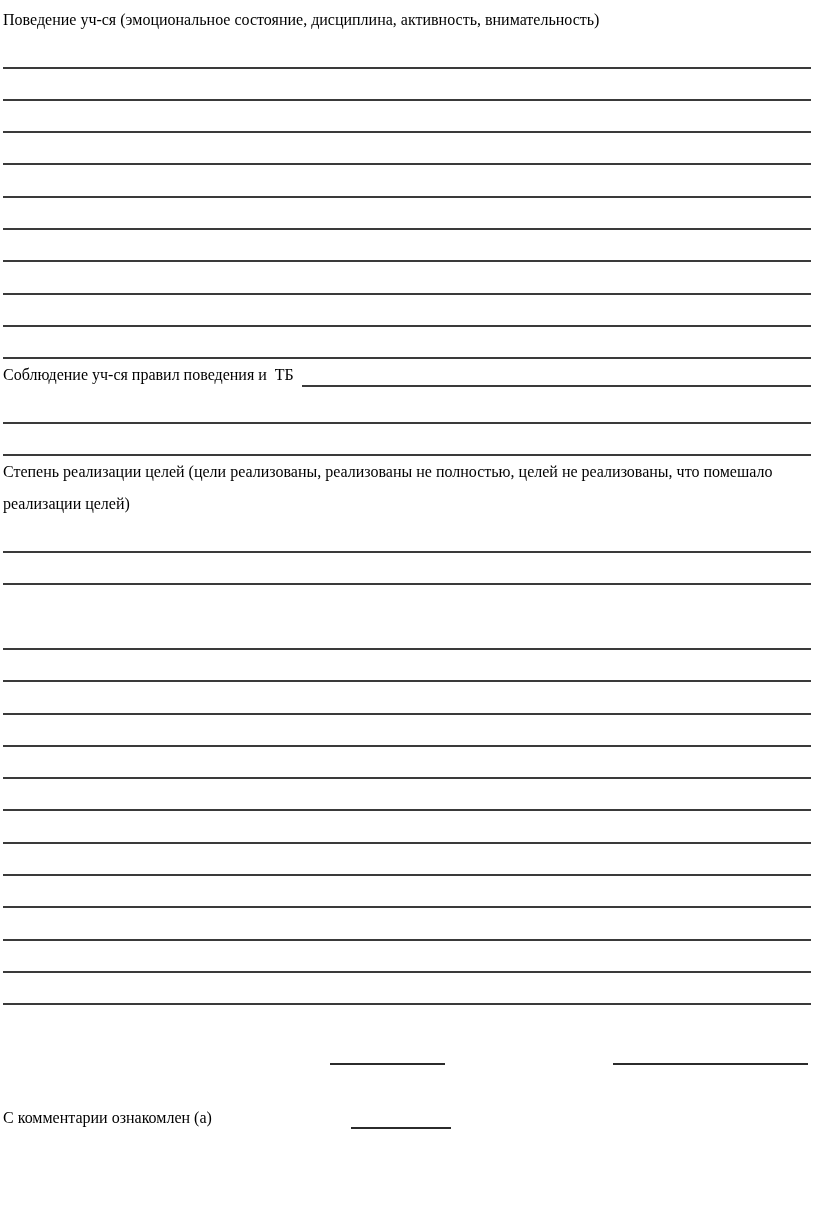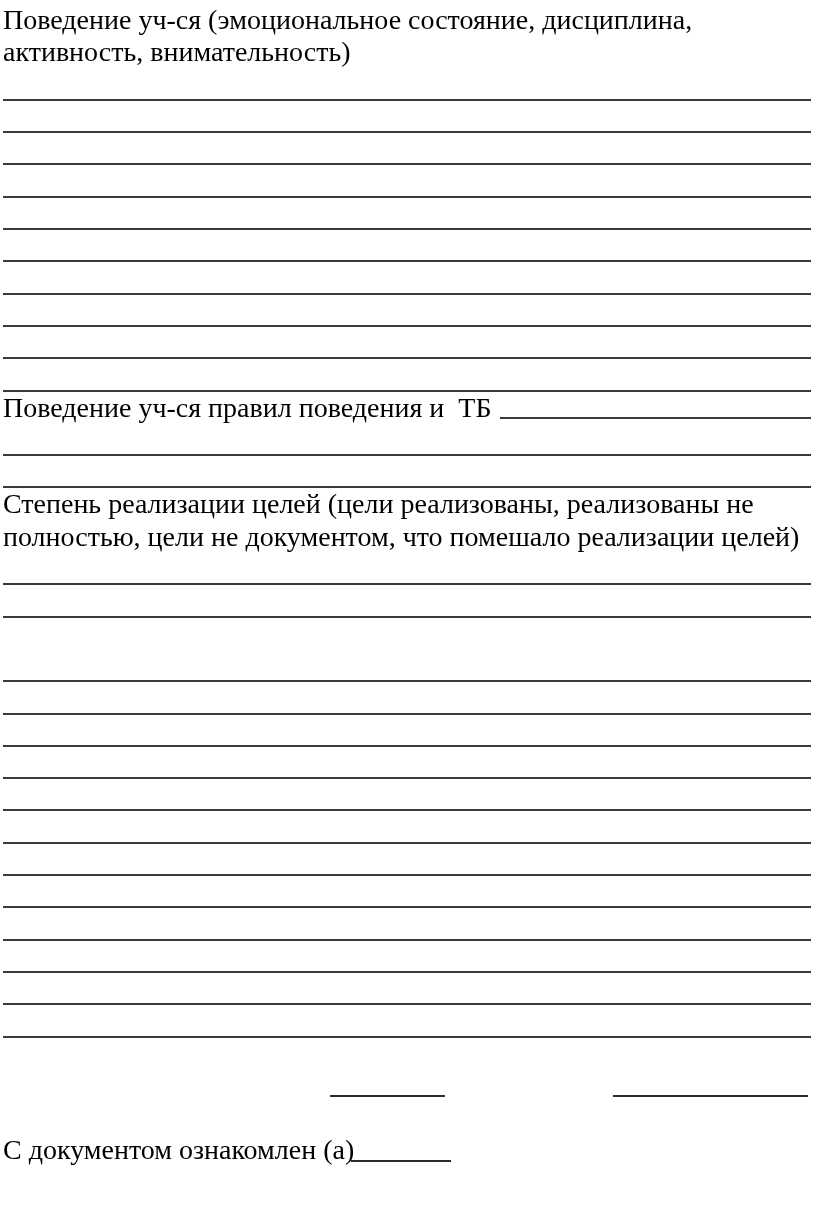--- a/index.html
+++ b/index.html
@@ -3,21 +3,21 @@
 <meta charset="utf-8">
 <style>
   * { margin: 0; padding: 0; box-sizing: border-box; }
   html, body { width: 816px; background: #ffffff; overflow: hidden; }
   body { height: 1232px; }
   .doc {
     width: 816px;
     height: 1232px;
     padding: 4px 5px 0 3px;
     font-family: "Liberation Serif", serif;
-    font-size: 28px;
+    font-size: 16px;
     line-height: 32.3px;
     color: #000000;
     background: #ffffff;
   }
   .txt { font-weight: normal; }
   .pre { white-space: pre; }
   .rule {
     height: 32.3px;
     border-bottom: 2px solid #3a3a3a;
   }
@@ -63,31 +63,31 @@
         <div class="rule"></div>
         <div class="rule"></div>
         <div class="rule"></div>
         <div class="rule"></div>
         <div class="rule"></div>
       </div>
   </section>
 
   <section>
     <div class="tbrow">
-      <span class="txt pre">Поведение уч-ся правил поведения и  ТБ</span>
+      <span class="txt pre">Соблюдение уч-ся правил поведения и  ТБ</span>
       <span class="fill-line"></span>
     </div>
     <div>
         <div class="rule"></div>
         <div class="rule"></div>
       </div>
   </section>
 
   <section>
-    <p class="txt">Степень реализации целей (цели реализованы, реализованы не полностью, цели не документом, что помешало реализации целей)</p>
+    <p class="txt">Степень реализации целей (цели реализованы, реализованы не полностью, целей не реализованы, что помешало реализации целей)</p>
     <div>
         <div class="rule"></div>
         <div class="rule"></div>
       </div>
   </section>
 
   <div class="spacer"></div>
 
   <section>
     <div>
@@ -109,17 +109,17 @@
   <div class="spacer"></div>
 
   <div class="sigrow">
     <span class="sig-line sig1"></span>
     <span class="sig-line sig2"></span>
   </div>
 
   <div class="spacer"></div>
 
   <div class="sigrow">
-    <span class="txt">С документом ознакомлен (а)</span>
+    <span class="txt">С комментарии ознакомлен (а)</span>
     <span class="sig-line sig3"></span>
   </div>
 
 </div>
 
 </body></html>

